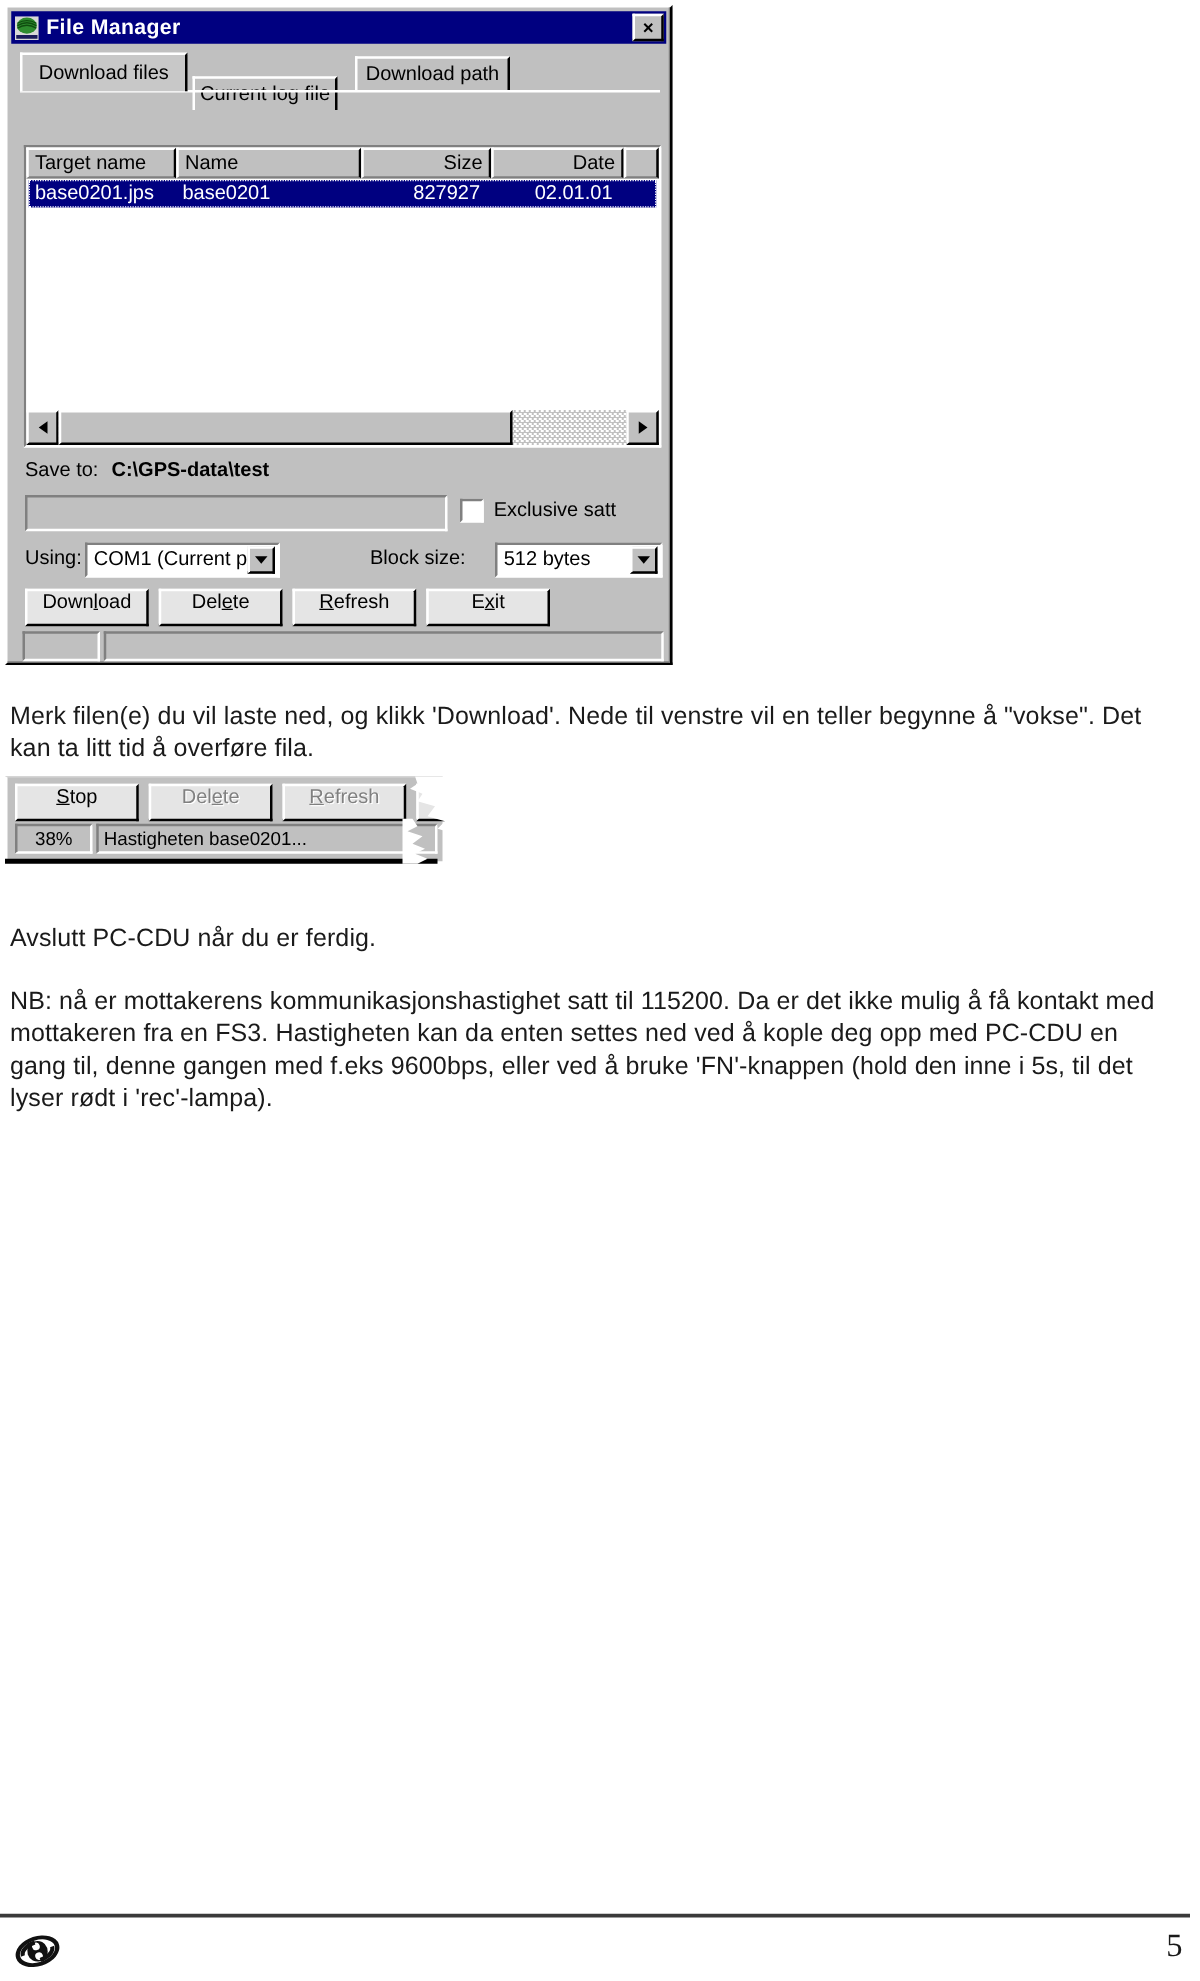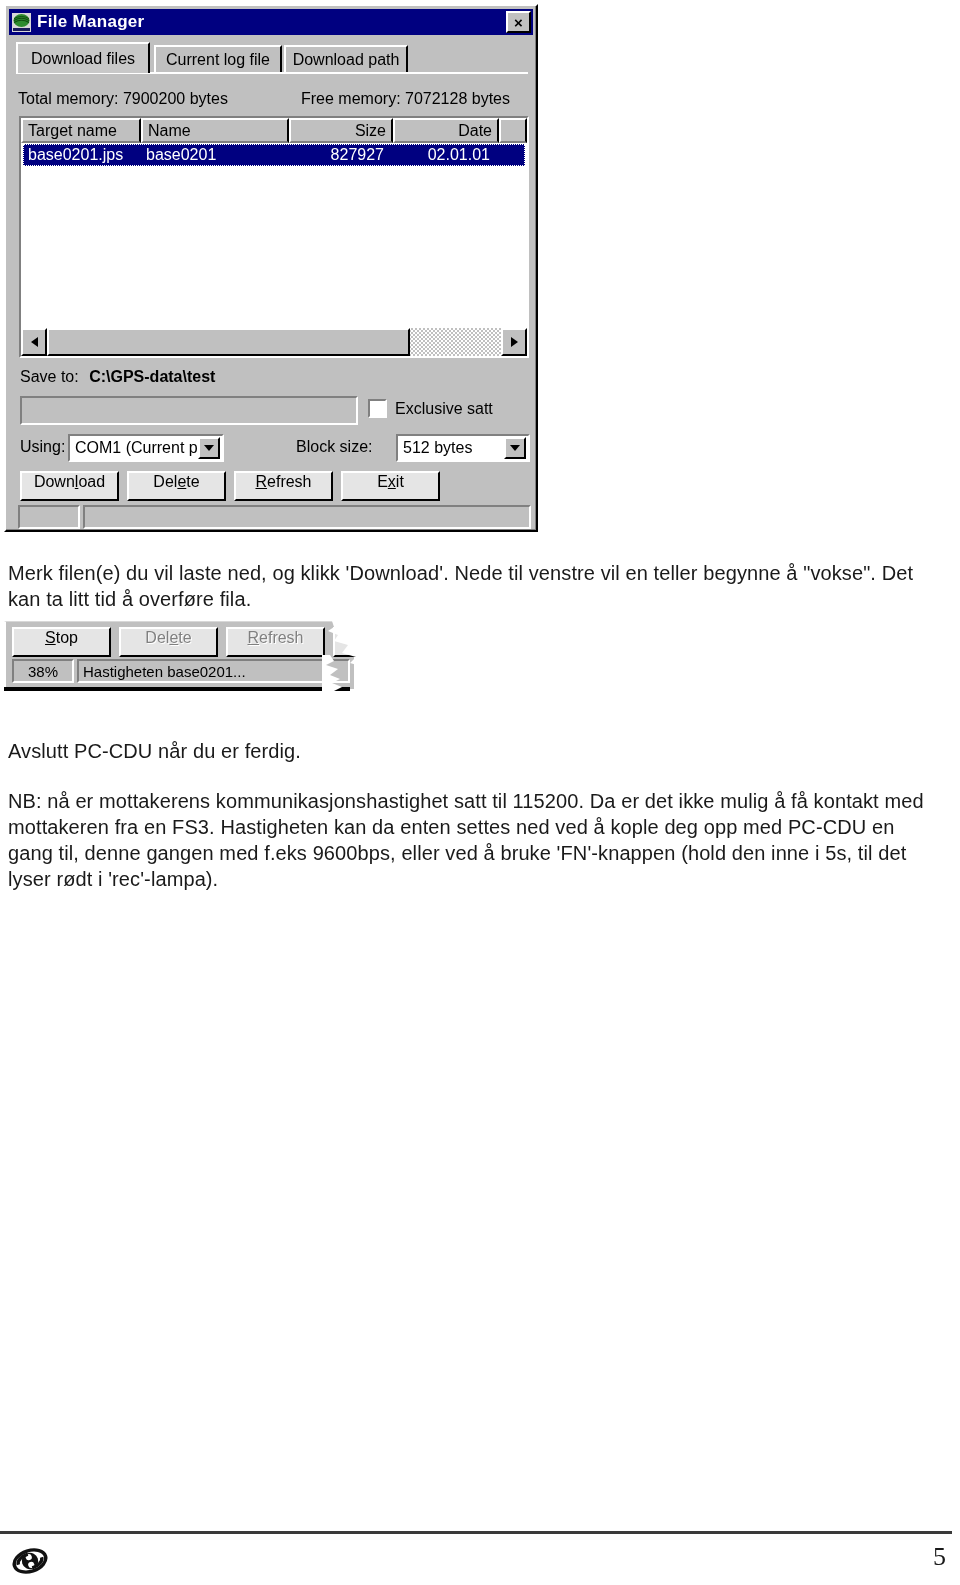--- a/index.html
+++ b/index.html
@@ -517,33 +517,29 @@
       </svg>
     </span>
     <span class="title-text">File Manager</span>
     <span class="close-btn">×</span>
   </div>
 
   <div class="tab-strip">
     <div class="tab active" style="left:0px; width:134px;">
       <span>Download files</span>
     </div>
-    <div class="tab" style="left:138px; width:128px;">
+    <div class="tab" style="left:138px; width:116px;margin-top:16px;">
       <span>Current log file</span>
     </div>
     <div class="tab" style="left:268px; width:124px;">
       <span>Download path</span>
     </div>
     <div class="tab-underline"></div>
   </div>
 
-  <div class="mem-row">
-    <span class="mem-total">Total memory: 7900200 bytes</span>
-    <span class="mem-free">Free memory: 7072128 bytes</span>
-  </div>
 
   <div class="listview">
     <div class="lv-header">
       <div class="lv-col" style="width:120px;">
         <span>Target name</span>
       </div>
       <div class="lv-col" style="width:148px;">
         <span>Name</span>
       </div>
       <div class="lv-col right" style="width:104px;">

